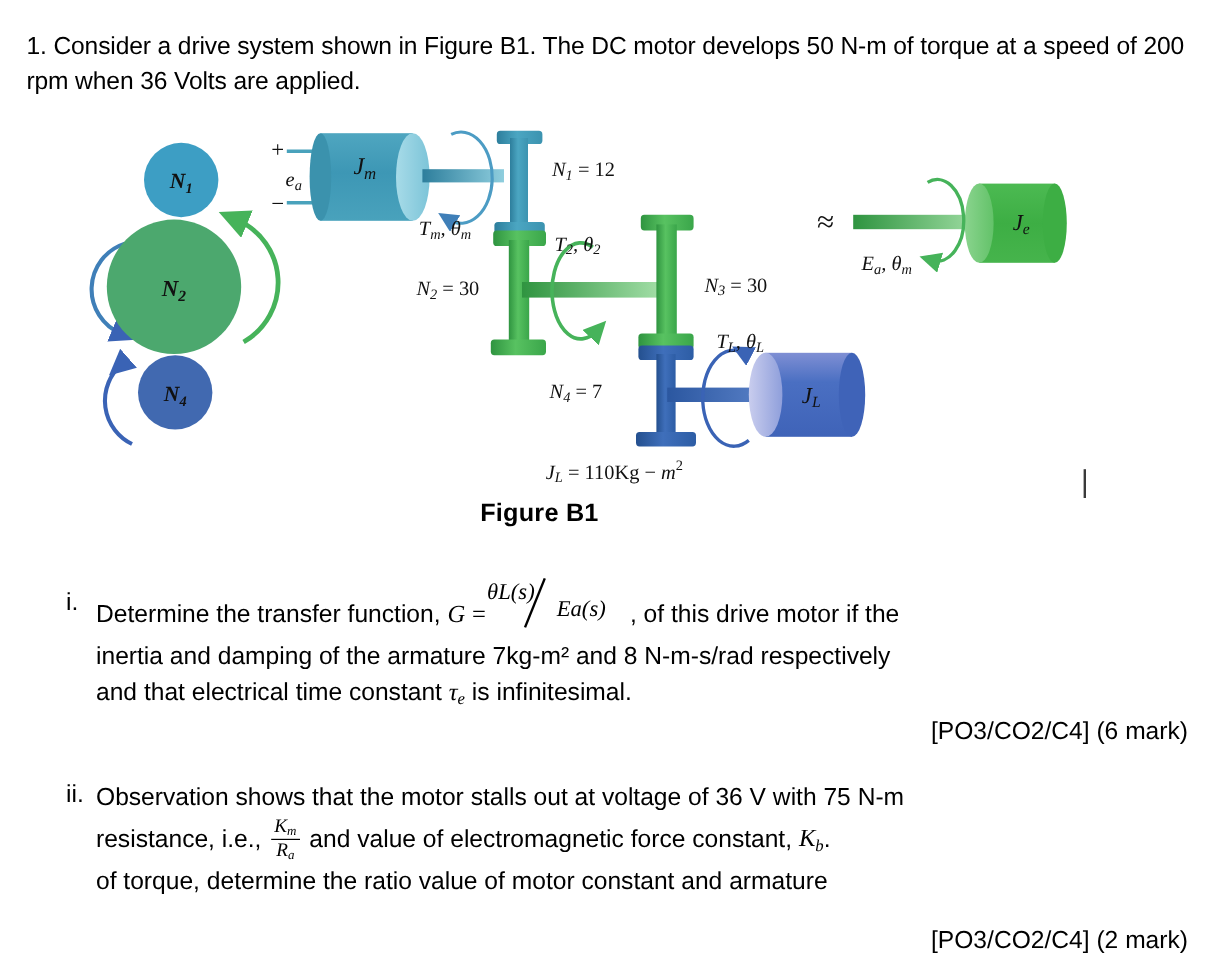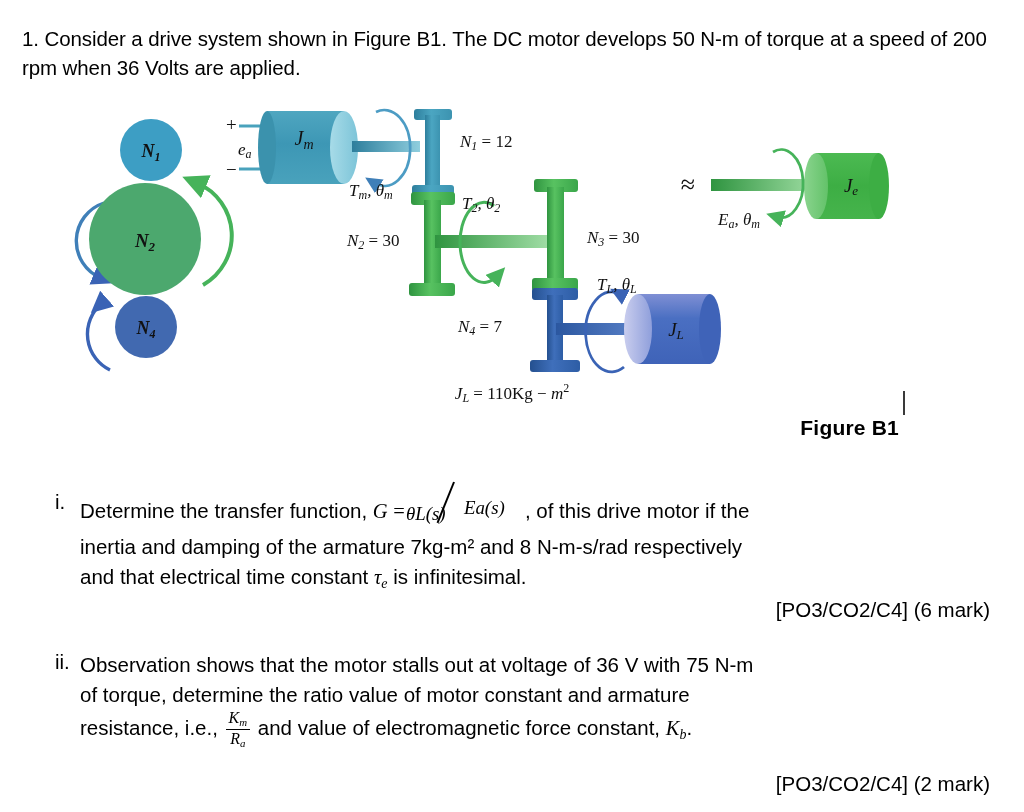--- a/index.html
+++ b/index.html
@@ -39,21 +39,21 @@
     width: 1024px;
     height: 355px;
   }
   #figure-svg { display: block; }
 
   .fig-caption {
     position: absolute;
     left: 0;
     top: 416px;
     width: 899px;
-    text-align: right;
+    text-align: center;
     font-size: 21px;
     font-weight: bold;
     letter-spacing: 0.2px;
   }
 
   
   #text-cursor {
     position: absolute;
     left: 903px;
     top: 391px;
@@ -116,21 +116,21 @@
     display: inline-block;
     position: relative;
     vertical-align: middle;
     font-family: "Liberation Serif", serif;
     font-style: italic;
     width: 118px;
     height: 46px;
     margin: 0 1px;
   }
   .slant-frac .sf-num {
-    position: absolute; left: 0; top: -10px; font-size: 0.92em; margin-top: 20px;
+    position: absolute; left: 0; top: -10px; font-size: 0.92em;
   }
   .slant-frac .sf-bar {
     position: absolute; left: 47px; top: -8px;
     width: 2px; height: 44px; background: #000;
     transform: rotate(22deg); transform-origin: top center;
   }
   .slant-frac .sf-den {
     position: absolute; left: 58px; top: 4px; font-size: 0.92em;
   }
 </style>
@@ -339,22 +339,22 @@
       <div style="margin-top:-4px;">inertia and damping of the armature 7kg-m² and 8 N-m-s/rad respectively</div>
       <div><span>and that electrical time constant </span><span class="mi">τ<span class="sub">e</span></span><span> is infinitesimal.</span></div>
     </div>
   </div>
   <div class="marks" id="marks-i">[PO3/CO2/C4] (6 mark)</div>
 
   <div class="q-block" id="question-ii">
     <div class="q-num">ii.</div>
     <div class="q-body">
       <div>Observation shows that the motor stalls out at voltage of 36 V with 75 N-m</div>
-      <div>of torque, determine the ratio value of motor constant and armature</div>
       <div style="text-align:left;"><span>resistance, i.e., </span><span class="frac">
           <span class="num">K<span class="sub">m</span></span>
           <span class="den">R<span class="sub">a</span></span>
         </span><span> and value of electromagnetic force constant, </span><span class="mi">K<span class="sub">b</span></span><span>.</span></div>
+      <div>of torque, determine the ratio value of motor constant and armature</div>
     </div>
   </div>
   <div class="marks" id="marks-ii">[PO3/CO2/C4] (2 mark)</div>
 
 </div>
 
 </body></html>

